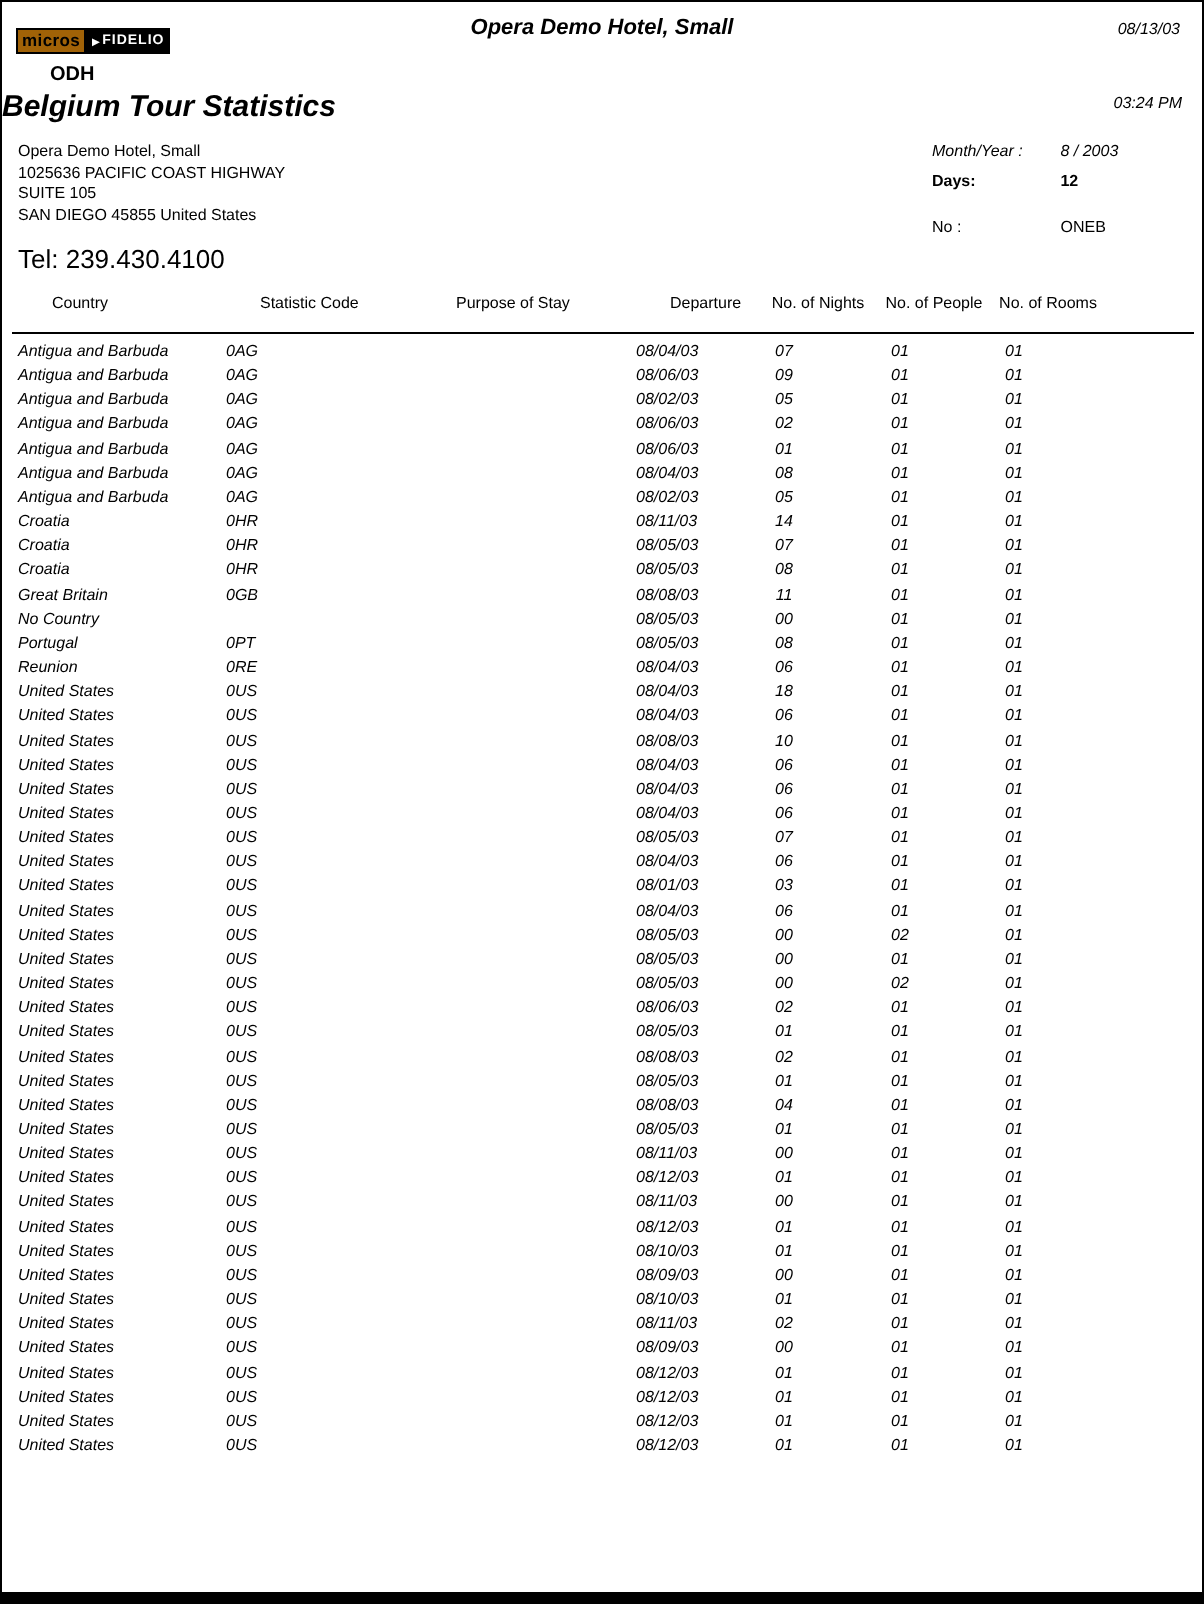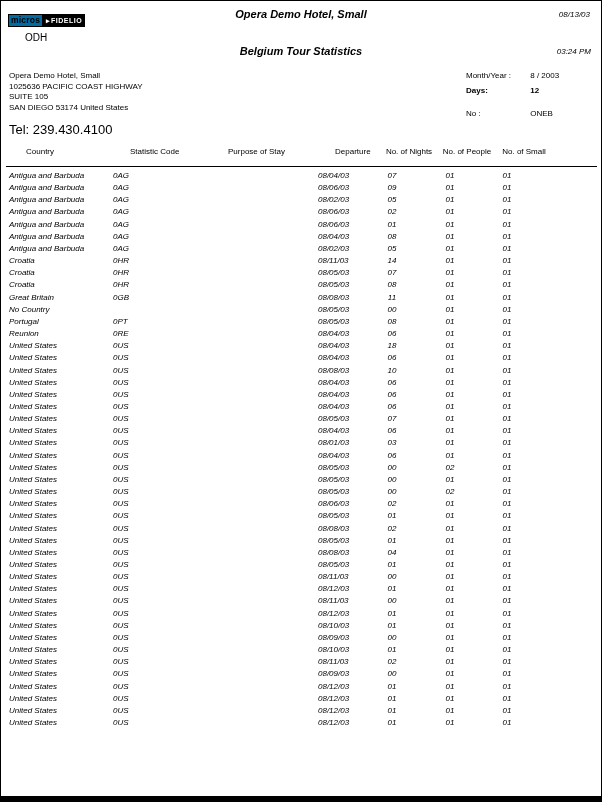--- a/index.html
+++ b/index.html
@@ -4,41 +4,41 @@
 <style>
   html,body { margin:0; padding:0; background:#808080; }
   .page {
     position:relative; width:602px; height:802px; margin:0 auto;
     background:#ffffff; border:1px solid #000; box-sizing:border-box;
     font-family:"Liberation Sans", sans-serif; color:#000; overflow:hidden;
   }
   
   .logo { position:absolute; left:7px; top:13px; display:flex; align-items:stretch; height:13px; }
   .logo-micros {
-    border:1px solid #000; background:#0369a1; color:#000;
+    border:1px solid #000; background:#a16207; color:#000;
     font-weight:700; font-size:8.5px; line-height:11px; padding:0 2px; letter-spacing:.2px;
   }
   .logo-fidelio {
     background:#000; color:#fff; font-weight:700; font-size:7px;
     letter-spacing:.5px; padding:0 3px; display:flex; align-items:center;
   }
   .logo-arrow { font-size:7px; margin-right:1px; }
-  .odh { position:absolute; left:24px; top:31px; font-weight:400; font-size:10px; }
+  .odh { position:absolute; left:24px; top:31px; font-weight:700; font-size:10px; }
   
   .hotel-title { position:absolute; top:7px; left:0; width:100%; text-align:center; font-weight:700; font-style:italic; font-size:11px; }
-  .report-title { position:absolute; top:44px; left:0; width:100%; text-align:center; font-weight:700; font-style:italic; font-size:11px; }
+  .report-title { position:absolute; top:44px; left:0; width:100%; font-weight:700; font-style:italic; font-size:15px; }
   .hdr-date { position:absolute; top:9px;  right:11px; font-style:italic; font-size:8px; }
   .hdr-time { position:absolute; top:46px; right:10px; font-style:italic; font-size:8px;text-align:center; }
   
   .address { position:absolute; left:8px; top:70px; font-size:8px; line-height:10.5px; }
   .tel { position:absolute; left:8px; top:121px; font-size:13px; }
   
   .filter-row { position:absolute; left:465px; font-size:8px; }
   .filter-row .flabel { display:inline-block; width:62px; }
-  .f1 { top:70px; } .f2 { top:85px;font-weight:bold; } .f3 { top:108px; }
+  .f1 { top:70px;font-style:italic; } .f2 { top:85px;font-weight:bold; } .f3 { top:108px; }
   
   .grid { display:grid; grid-template-columns:104px 98px 107px 46px 56px 60px 54px; white-space:nowrap; }
   .col-headers { position:absolute; left:25px; top:146px; font-size:8px; }
   .c5, .c6, .c7 { text-align:center; }
   .rule { position:absolute; left:5px; right:4px; top:165px; border-top:1px solid #000; }
   .rows { position:absolute; left:8px; top:169px; font-size:8px;font-style:italic; }
   .trow { height:12.16px; line-height:12.16px; }
   .bottom-bar { position:absolute; left:0; right:0; bottom:0; height:5px; background:#000; }
 </style>
 </head>
@@ -57,21 +57,21 @@
 
   <div class="hotel-title">Opera Demo Hotel, Small</div>
   <div class="hdr-date">08/13/03</div>
   <div class="report-title">Belgium Tour Statistics</div>
   <div class="hdr-time">03:24 PM</div>
 
   <div class="address">
     <div>Opera Demo Hotel, Small</div>
     <div>1025636 PACIFIC COAST HIGHWAY</div>
     <div>SUITE 105</div>
-    <div>SAN DIEGO 53174 United States</div>
+    <div>SAN DIEGO 45855 United States</div>
   </div>
   <div class="tel">Tel: 239.430.4100</div>
 
   <div class="filter-row f1">
     <span class="flabel">Month/Year :</span>
     <span>8 / 2003</span>
   </div>
   <div class="filter-row f2">
     <span class="flabel">Days:</span>
     <span>12</span>
@@ -81,21 +81,21 @@
     <span>ONEB</span>
   </div>
 
   <div class="col-headers grid">
     <span class="c1">Country</span>
     <span class="c2">Statistic Code</span>
     <span class="c3">Purpose of Stay</span>
     <span class="c4">Departure</span>
     <span class="c5">No. of Nights</span>
     <span class="c6">No. of People</span>
-    <span class="c7">No. of Small</span>
+    <span class="c7">No. of Rooms</span>
   </div>
 
   <div class="rule"></div>
 
   <div class="rows" id="rows-container">
     <div class="trow grid">
       <span class="cell c1">Antigua and Barbuda</span>
       <span class="cell c2">0AG</span>
       <span class="cell c3"></span>
       <span class="cell c4">08/04/03</span>

